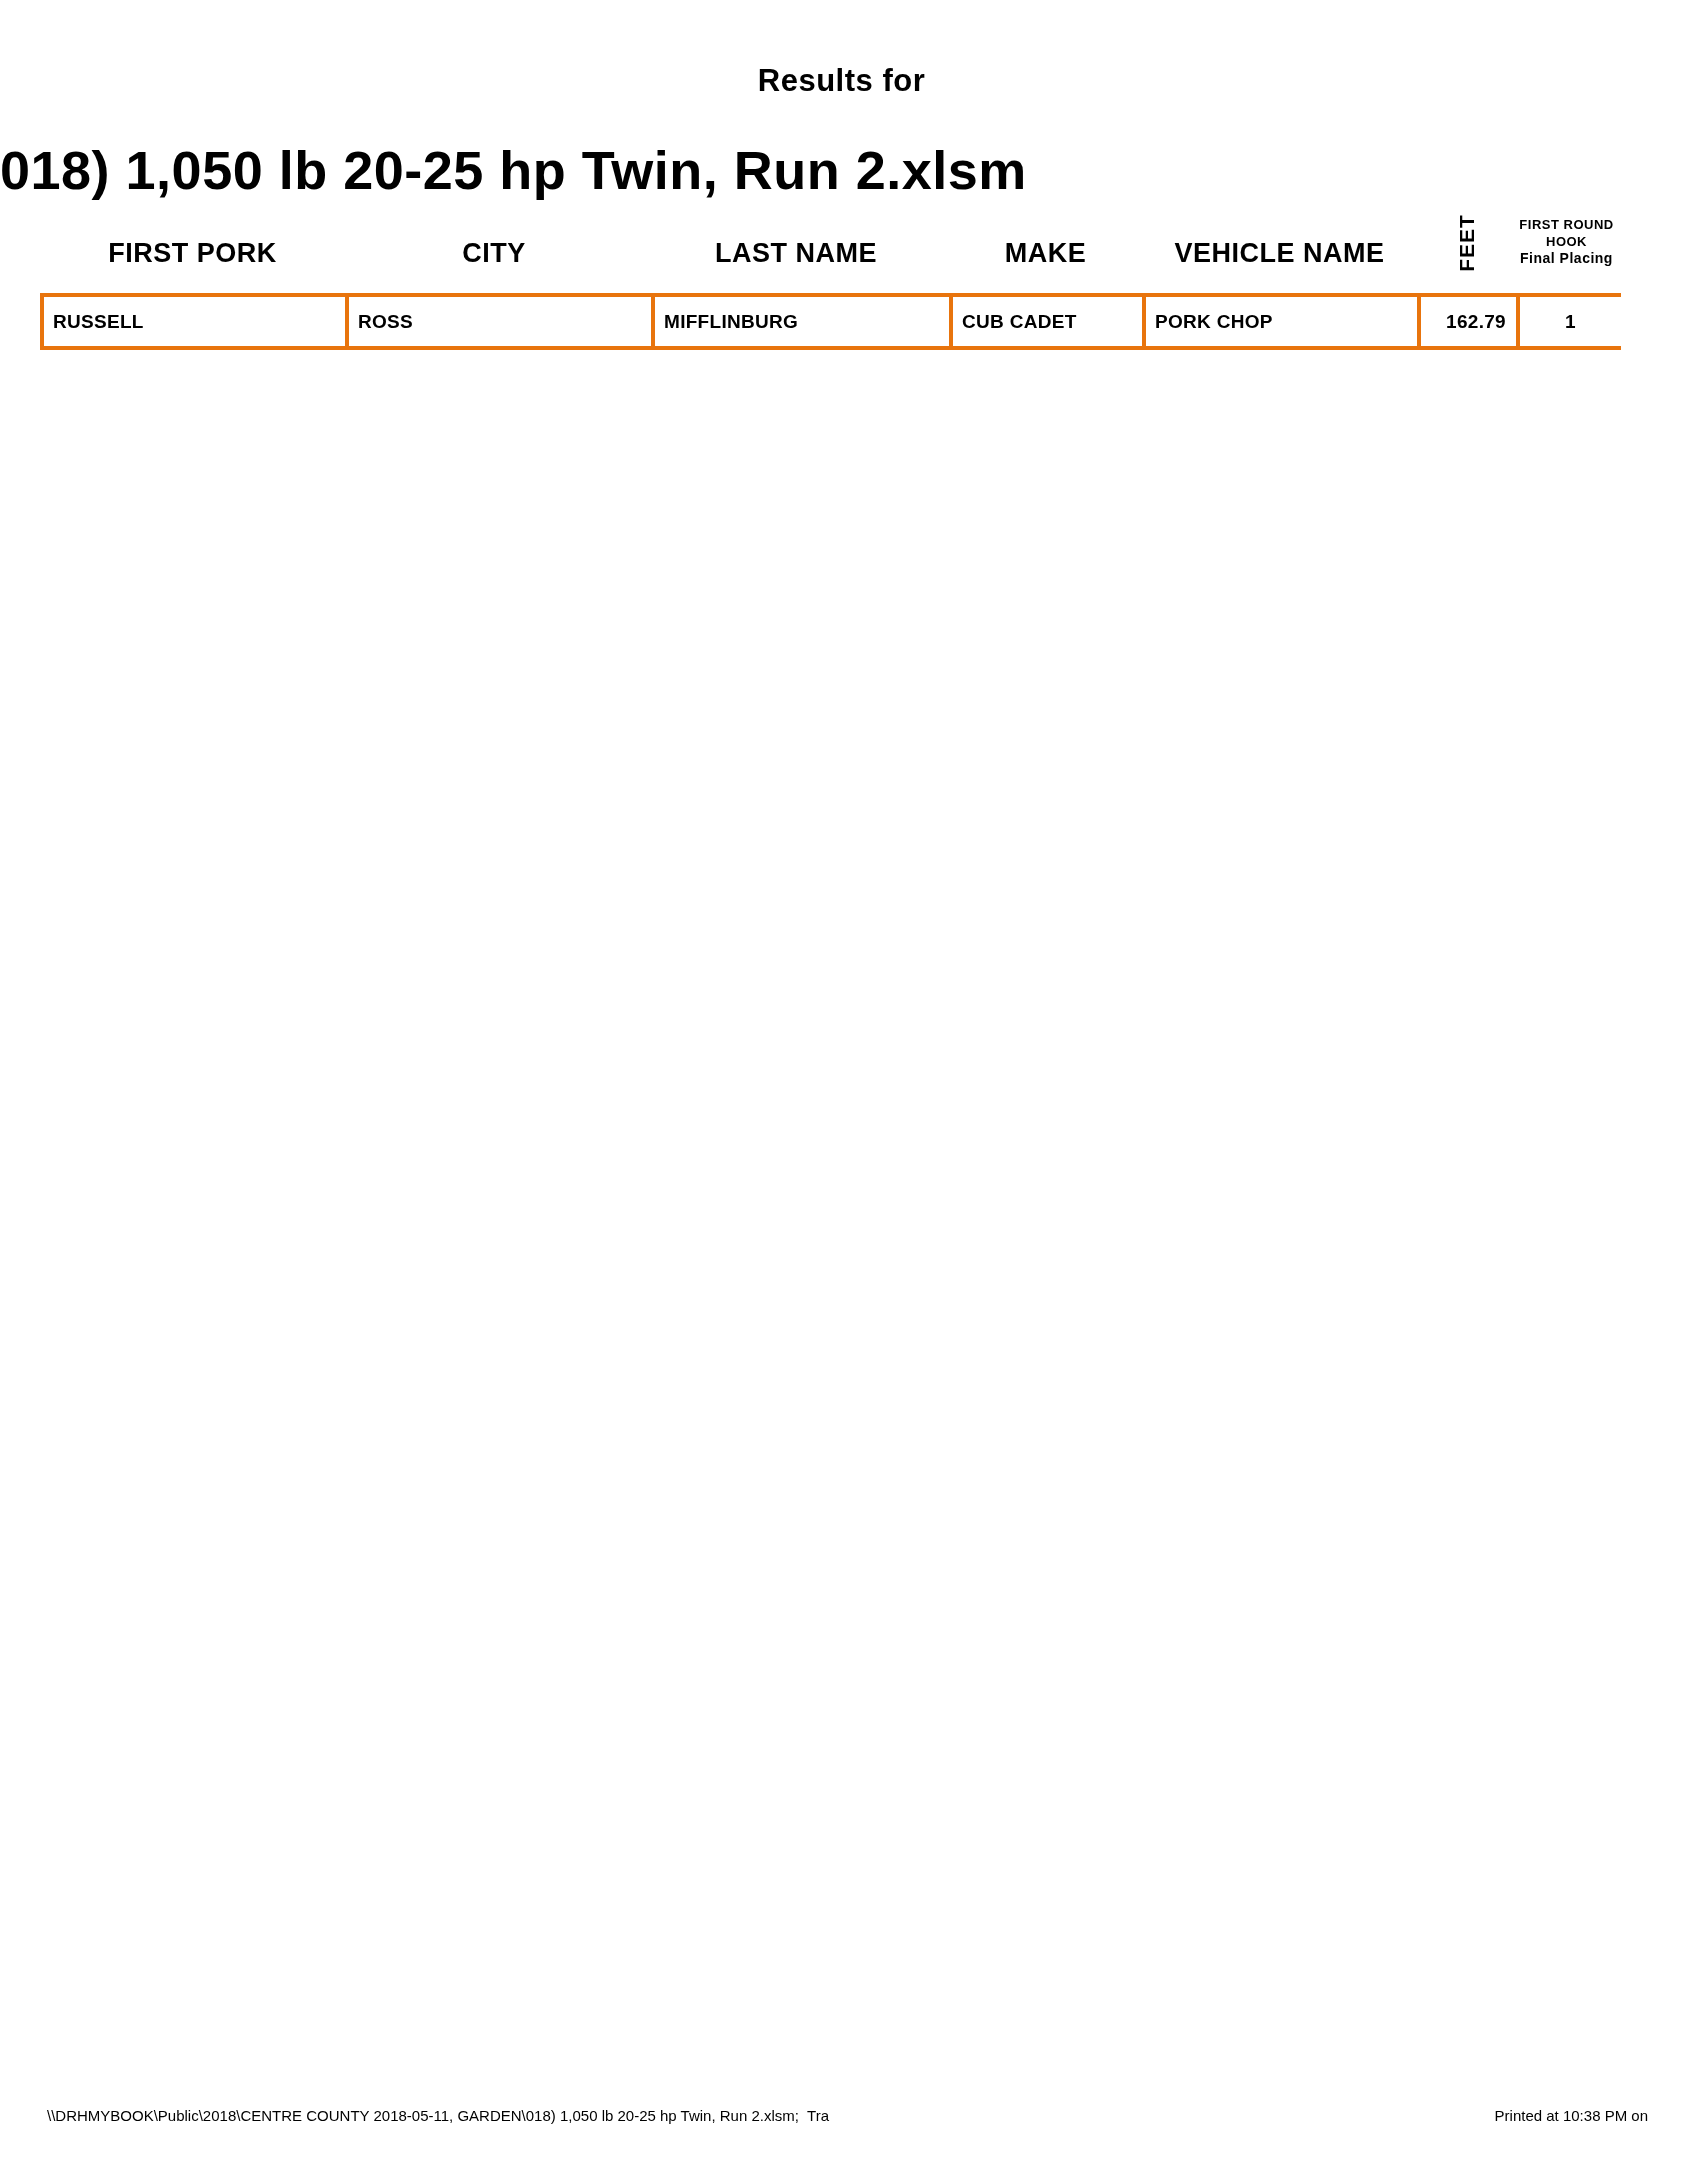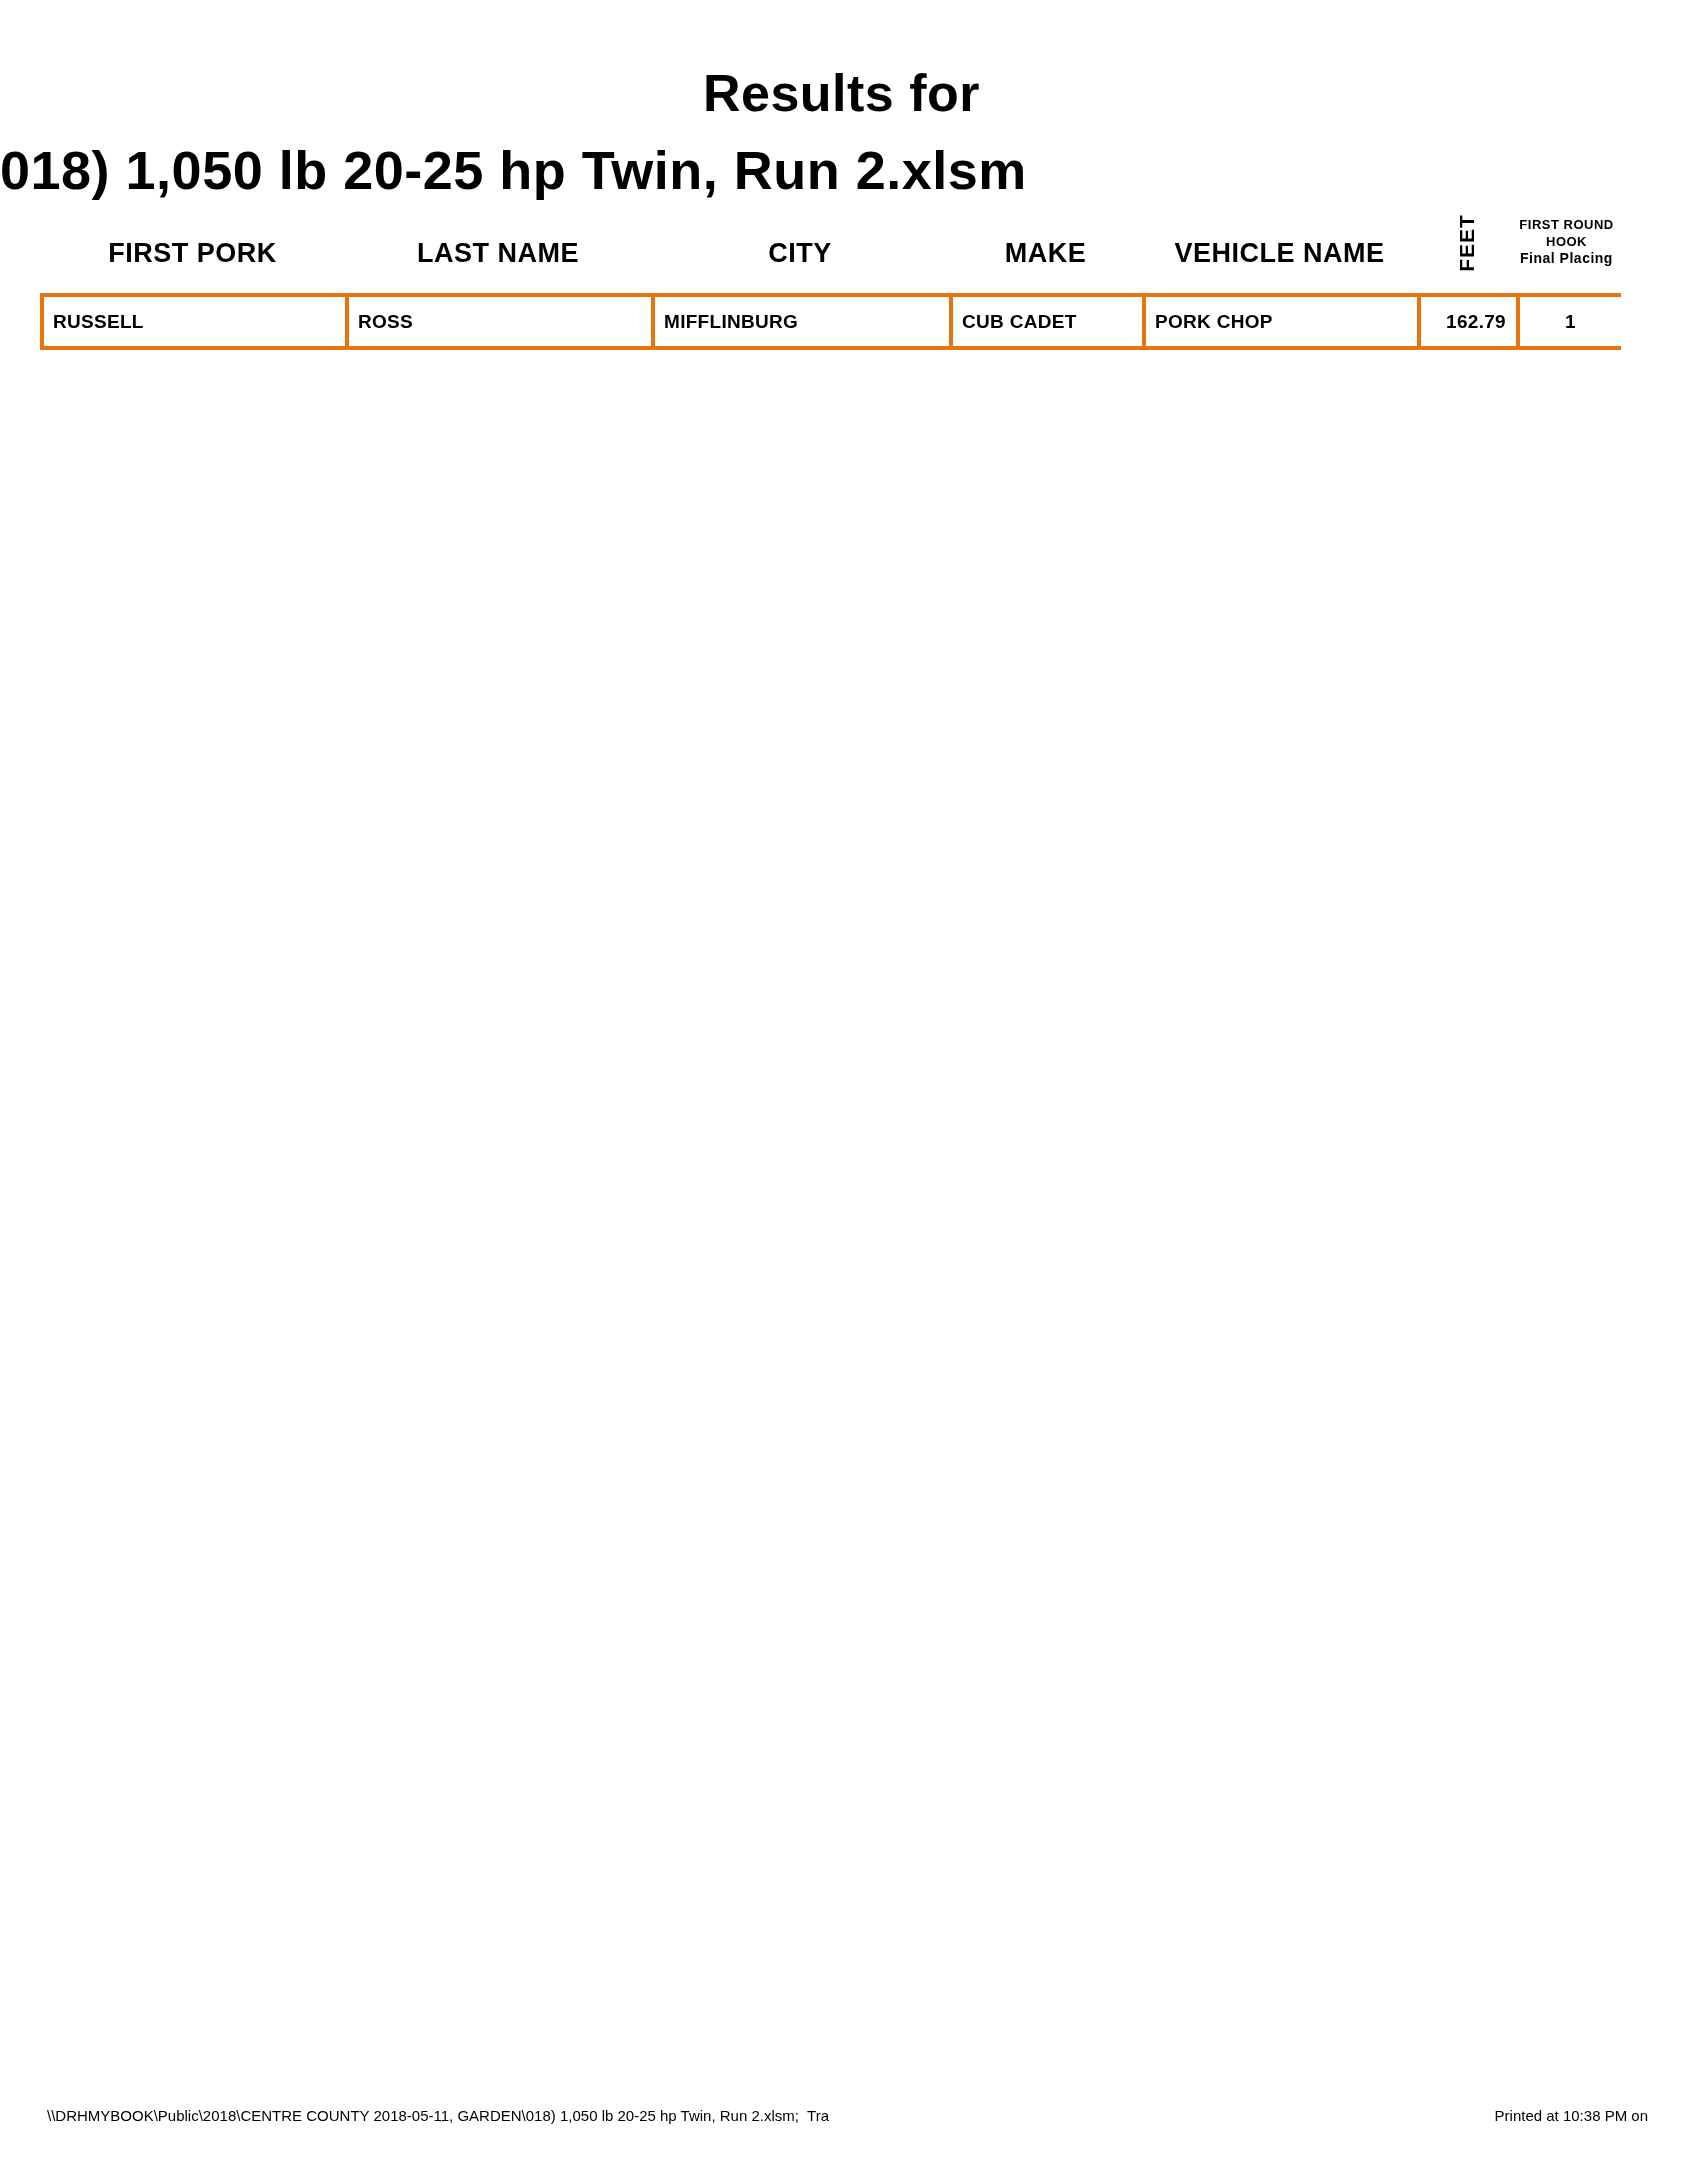--- a/index.html
+++ b/index.html
@@ -16,21 +16,21 @@
     overflow: hidden;
   }
 
   
   .title-line1 {
     position: absolute;
     top: 63px;
     left: 0;
     width: 1683px;
     text-align: center;
-    font-size: 52px;
+    font-size: 31px;
     font-weight: bold;
     letter-spacing: 0.5px;
   }
   .title-line2 {
     position: absolute;
     top: 139px;
     left: 0;
     width: 1683px;
     text-align: left;
     font-size: 54px;
@@ -140,22 +140,22 @@
   .footer-right { white-space: pre; padding-left: 19px; }
 </style>
 </head>
 <body>
 
 <div class="title-line1">Results for</div>
 <div class="title-line2">018) 1,050 lb 20-25 hp Twin, Run 2.xlsm</div>
 
 <div class="header-row">
   <div class="hcell hc1">FIRST PORK</div>
+  <div class="hcell hc3">CITY</div>
   <div class="hcell hc2">LAST NAME</div>
-  <div class="hcell hc3">CITY</div>
   <div class="hcell hc4">MAKE</div>
   <div class="hcell hc5">VEHICLE NAME</div>
   <div class="hcell hc6">
     <span class="feet-rot">FEET</span>
   </div>
   <div class="hcell hc7">
     <div class="hook-block">
       <span class="hook-line-small">FIRST ROUND</span>
       <span class="hook-line-small">HOOK</span>
       <span class="hook-line-final">Final Placing</span>

